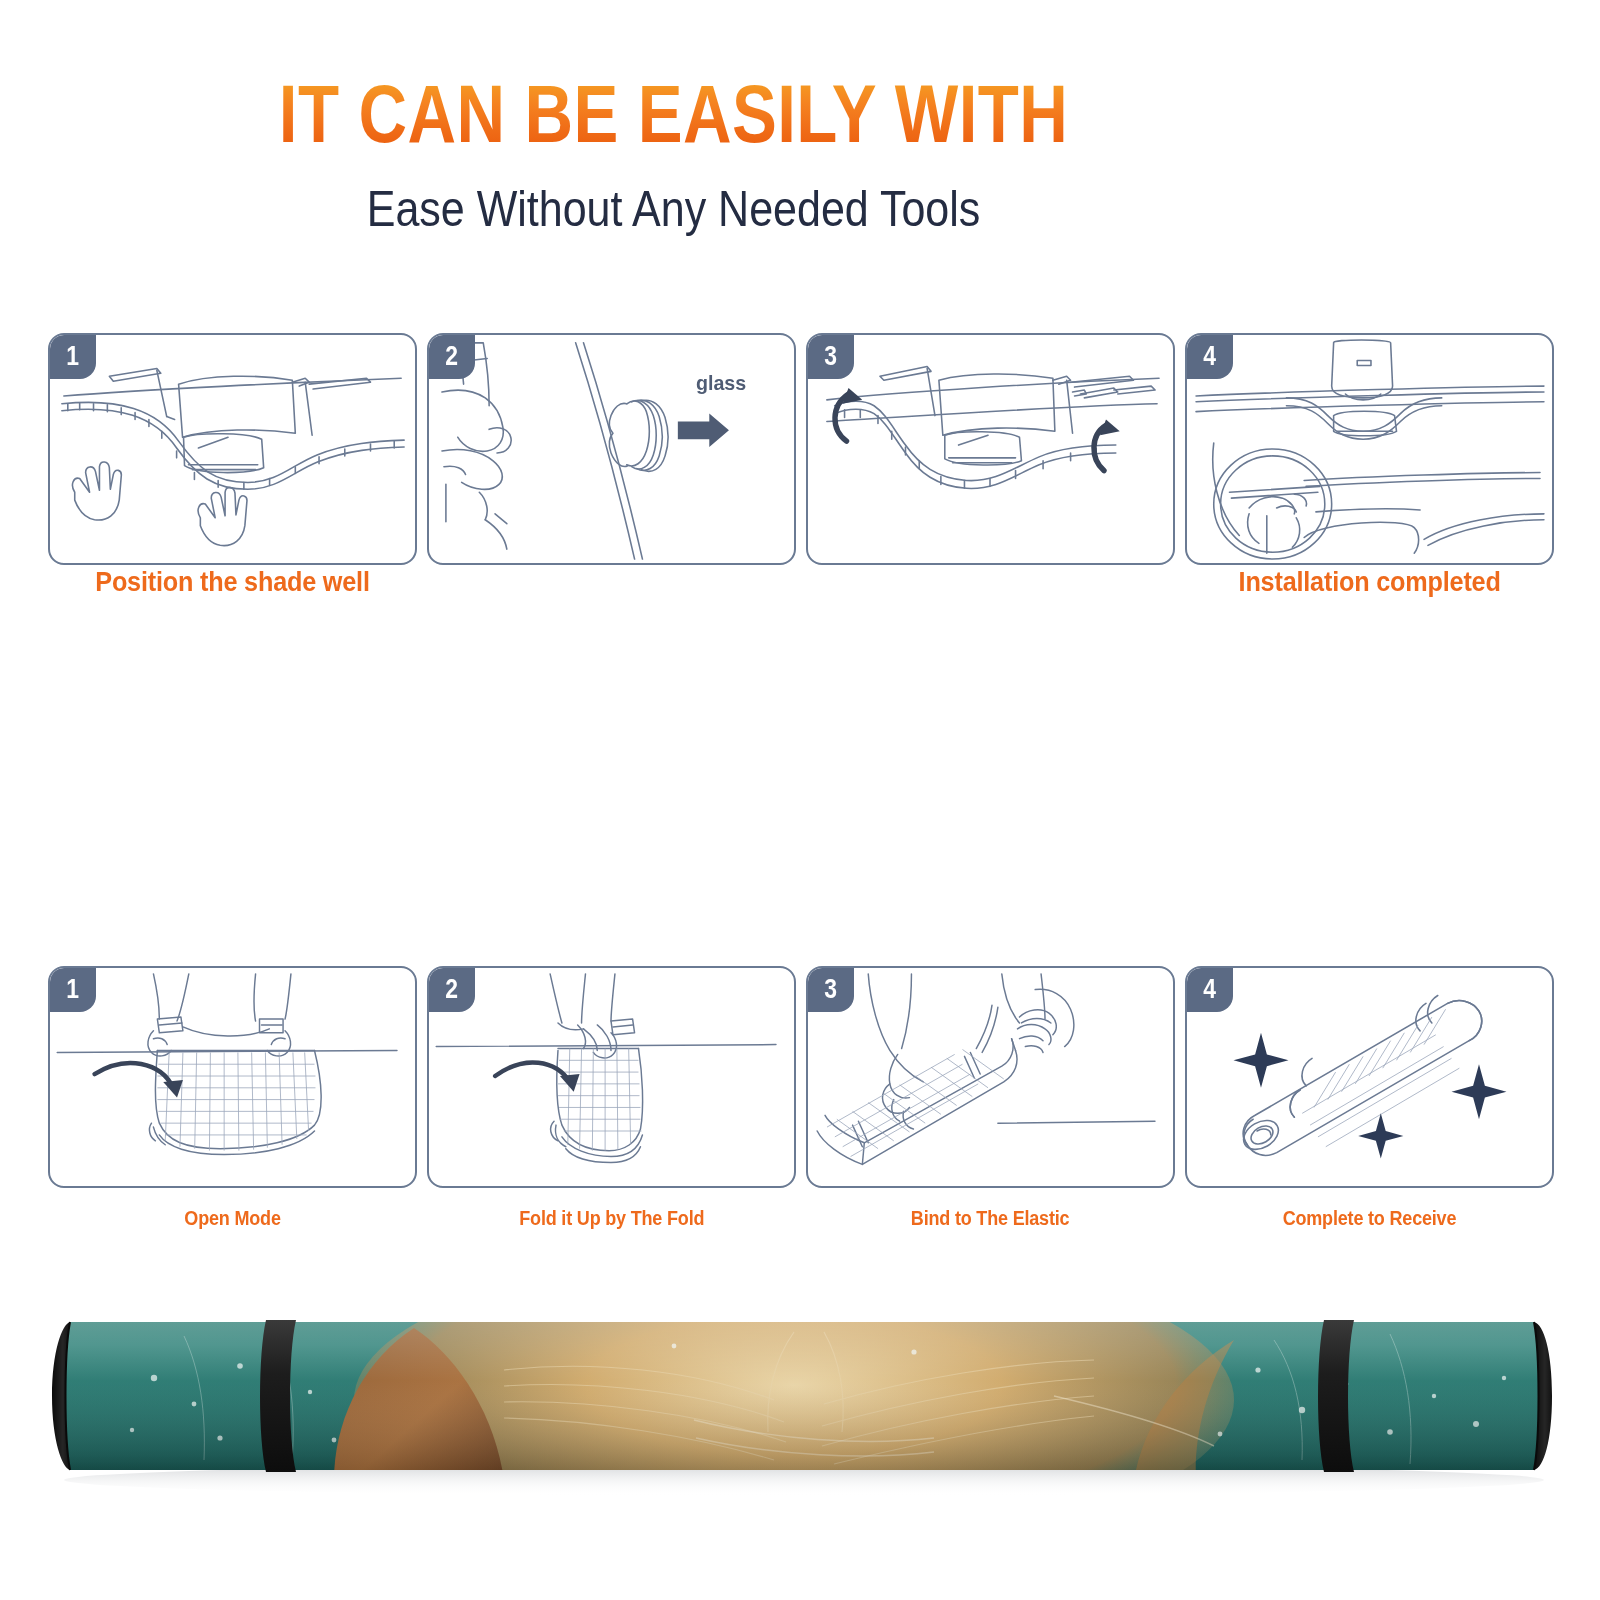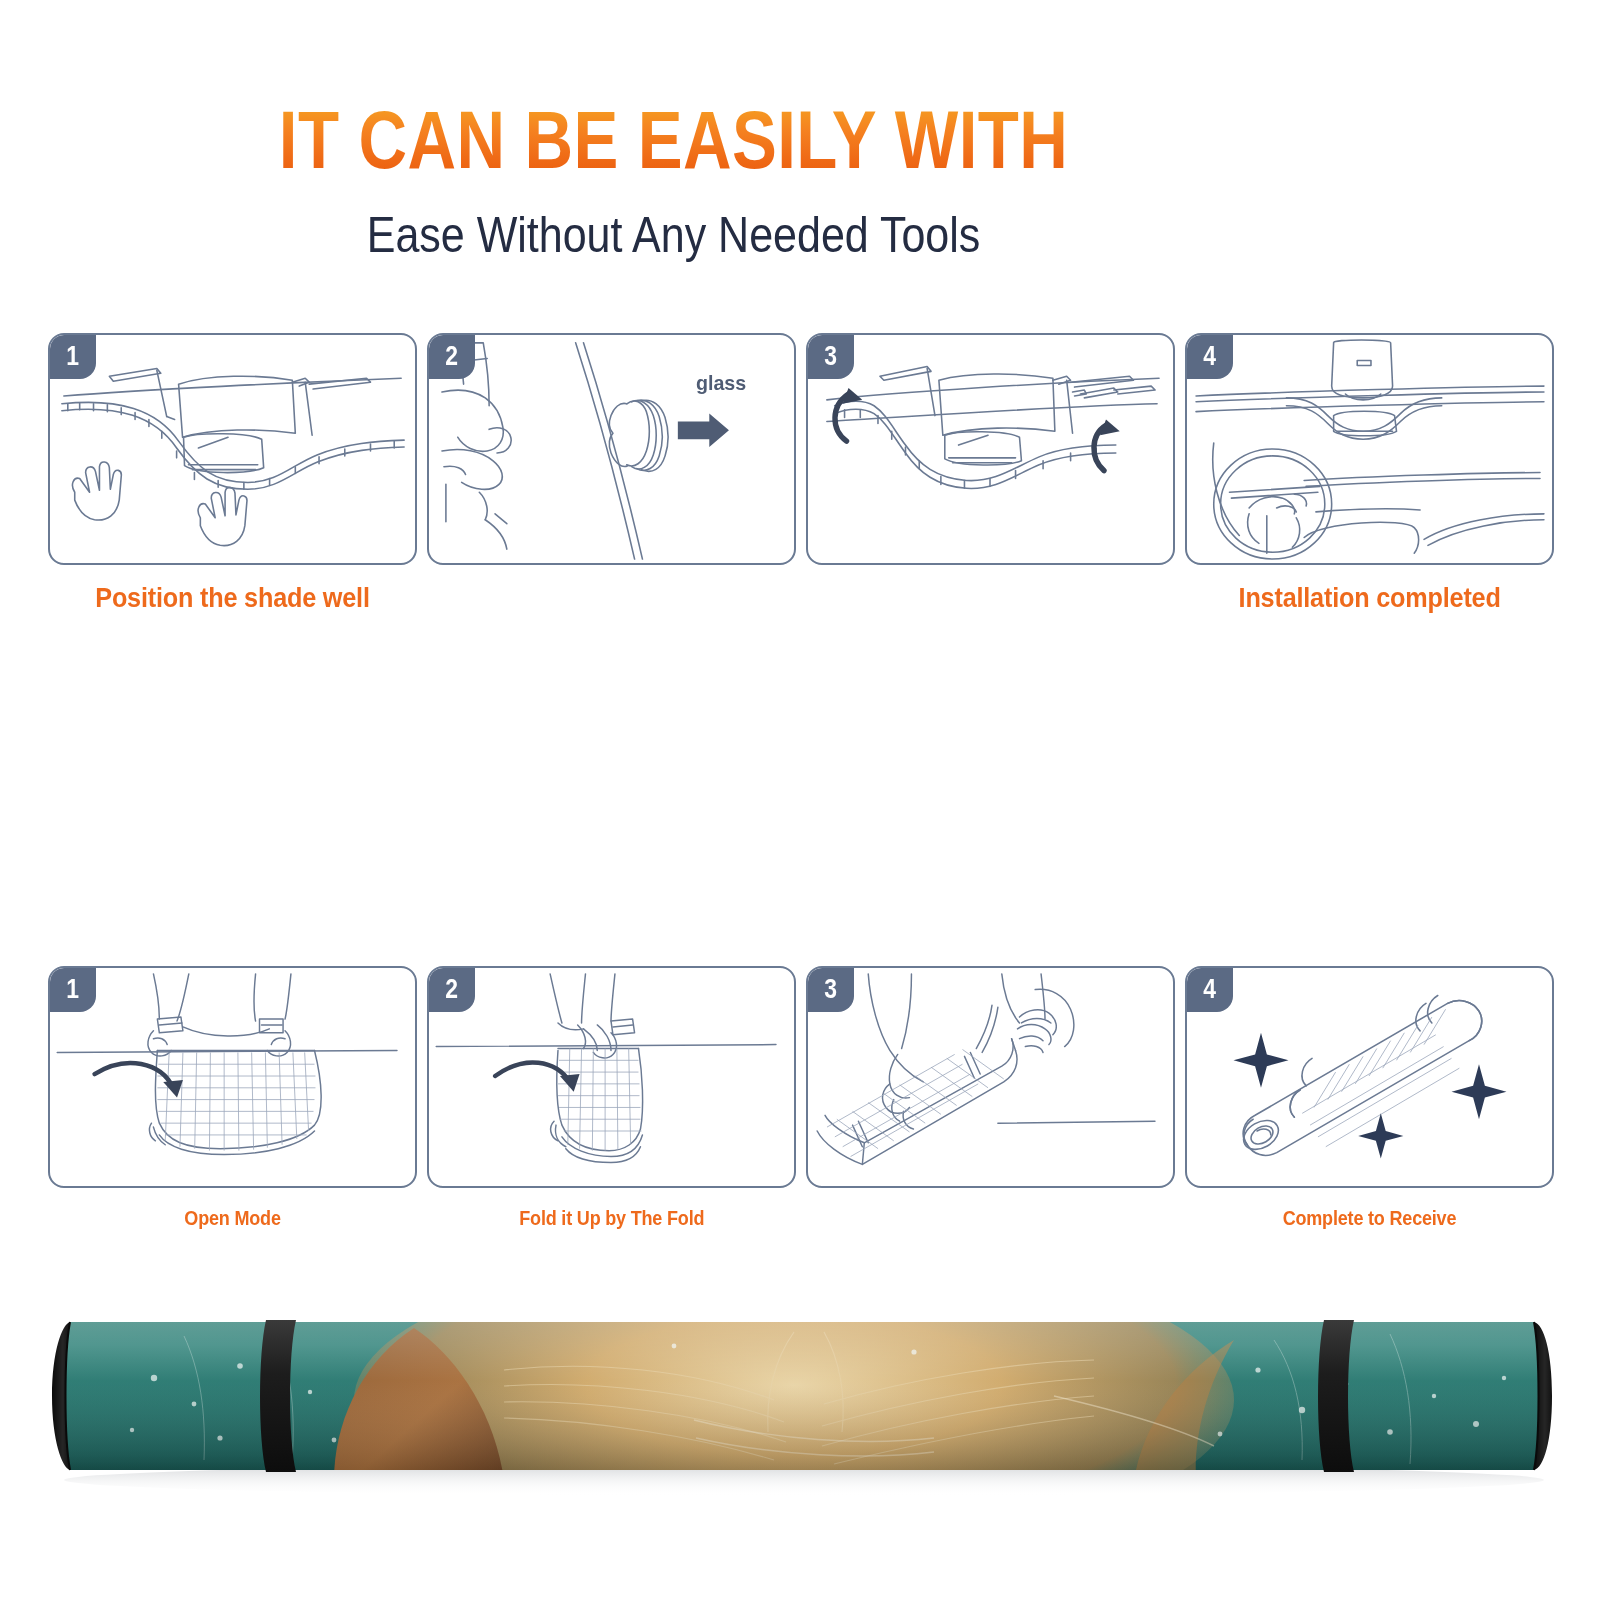--- a/index.html
+++ b/index.html
@@ -40,21 +40,21 @@
 
   .subhead {
     font-family: "Liberation Sans", sans-serif;
     font-weight: 400;
     color: #242c42;
     transform: scaleX(0.86);
     transform-origin: center center;
     white-space: nowrap;
   }
 
-  #hero1 { position: absolute; left: 0; top: 98px; width: 1347px; }
+  #hero1 { position: absolute; left: 0; top: 72px; width: 1347px; }
   #hero1 .headline { font-size: 82px; }
   #hero1 .subhead  { font-size: 50px; margin-top: 24px; }
 
   #hero2 { position: absolute; left: 0; top: 735px; width: 1600px; }
   #hero2 .headline { font-size: 80px; }
   #hero2 .subhead  { font-size: 48px; margin-top: 24px; }
 
   
   .row { position: absolute; display: flex; }
 
@@ -88,21 +88,20 @@
     font-weight: bold;
     font-size: 27px;
     line-height: 42px;
     text-align: center;
     z-index: 5;
     transform: none;
   }
   .badge span { display: inline-block; transform: scaleX(0.85); }
 
   .caption {
-    margin-top: 16px;
     text-align: center;
     color: #ee6a1c;
     font-family: "Liberation Sans", sans-serif;
     font-weight: bold;
     font-size: 28px;
     line-height: 1.22;
     letter-spacing: -0.2px;
   }
   .caption span { display: inline-block; transform: scaleX(0.9); }
   #row2 .caption { font-size: 20px; margin-top: 18px; }
@@ -391,20 +390,21 @@
               <path d="M176 86 C184 72 190 54 192 40"></path>
             </g>
             <g fill="none" stroke="#9aa6ba" stroke-width="0.8">
               <path d="M28 154 L70 184 M44 146 L86 176 M60 137 L102 167 M76 128 L118 158 M92 119 L134 149 M108 110 L150 140 M124 101 L166 131 M140 92 L182 122 M156 83 L198 113"></path>
               <path d="M18 162 L148 88 M26 172 L156 98 M34 182 L164 108 M42 192 L172 118"></path>
             </g>
           </svg>
         </div>
         <div class="badge"><span>3</span></div>
       </div>
+      <div class="caption"><span>Bind to The Elastic</span></div>
     </div>
 
     <div class="step">
       <div class="panel">
         <div class="panel-art">
           <svg viewBox="0 0 369 222">
             <g fill="none" stroke="#6b7a93" stroke-width="1.6" stroke-linecap="round" stroke-linejoin="round">
               <path d="M60 180 C52 170 56 156 68 150 L264 36 C276 30 290 34 296 44 C302 54 298 68 286 74 L90 188 C78 194 66 190 60 180 Z"></path>
               <path d="M60 180 C54 172 56 160 66 154"></path>
               <ellipse cx="74" cy="170" rx="19" ry="13" transform="rotate(-30 74 170)"></ellipse>

